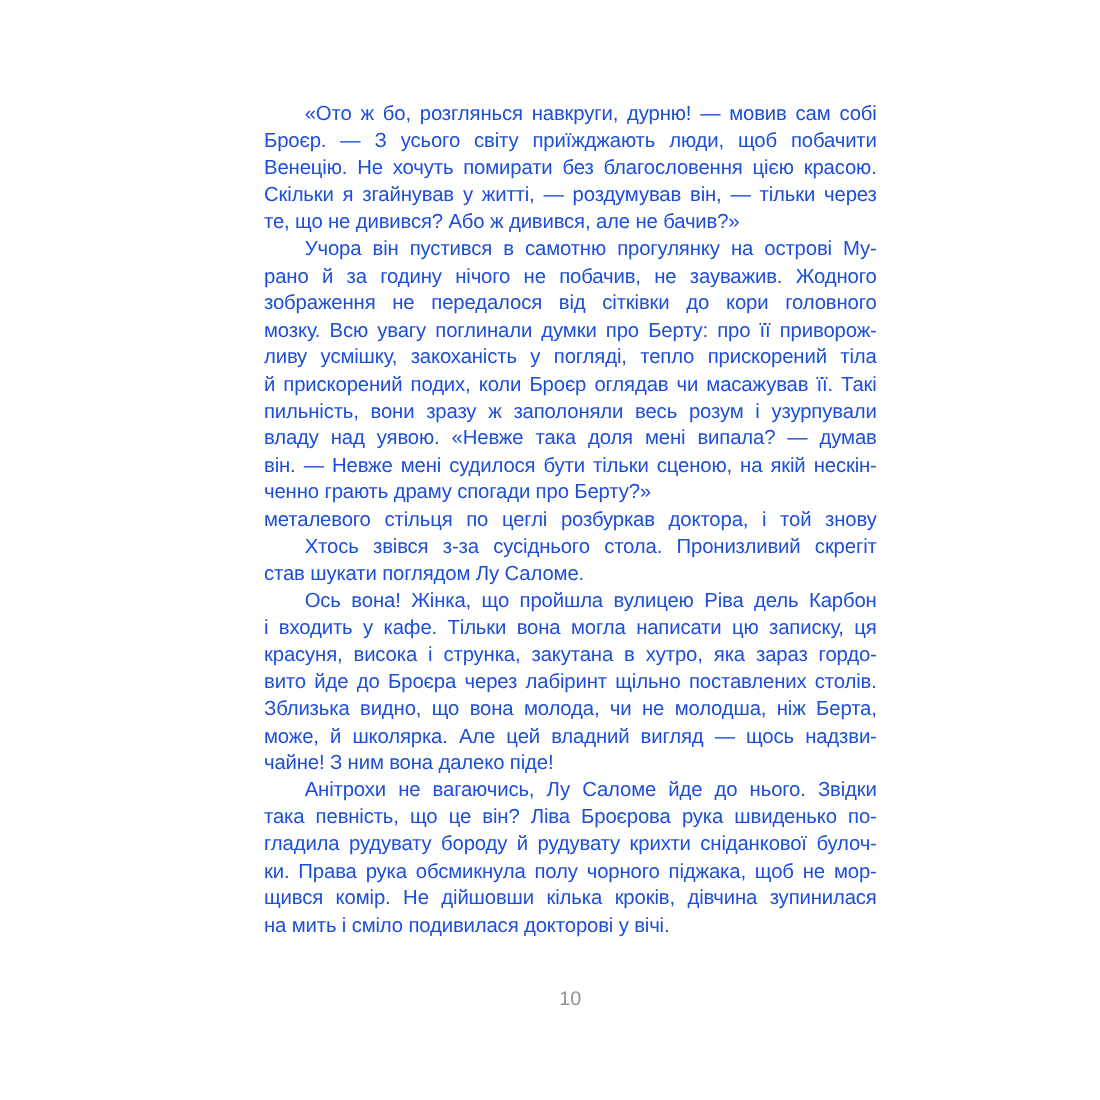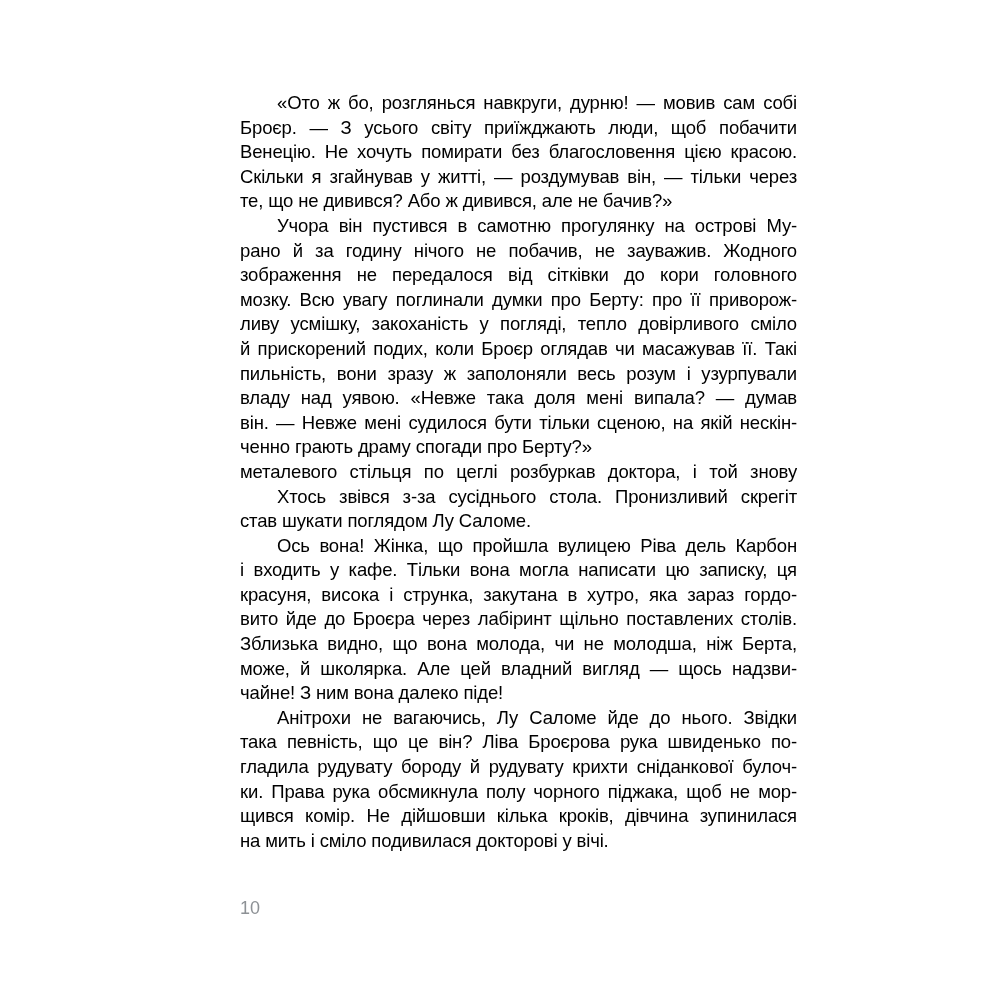--- a/index.html
+++ b/index.html
@@ -41,42 +41,43 @@
     text-align-last: left;
   }
   .line.first {
     text-indent: 37px;
   }
   .page-number {
     position: absolute;
     left: 240px;
     top: 898px;
     width: 557px;
+    text-align: center;
     font-size: 18px;
     color: #8d9195;
   }
 </style>
 </head>
 <body style="background: rgb(255, 255, 255);">
 
 <div class="page" style="background: rgb(255, 255, 255);">
-  <div class="text-block" style="color: #000000;">
+  <div class="text-block" style="color: #1d4ed8;">
       <div class="paragraph">
         <div class="line first">«Ото ж бо, розглянься навкруги, дурню! — мовив сам собі</div>
         <div class="line">Броєр. — З усього світу приїжджають люди, щоб побачити</div>
         <div class="line">Венецію. Не хочуть помирати без благословення цією красою.</div>
         <div class="line">Скільки я згайнував у житті, — роздумував він, — тільки через</div>
         <div class="line last">те, що не дивився? Або ж дивився, але не бачив?»</div>
       </div>
       <div class="paragraph">
         <div class="line first">Учора він пустився в самотню прогулянку на острові Му-</div>
         <div class="line">рано й за годину нічого не побачив, не зауважив. Жодного</div>
         <div class="line">зображення не передалося від сітківки до кори головного</div>
         <div class="line">мозку. Всю увагу поглинали думки про Берту: про її приворож-</div>
-        <div class="line">ливу усмішку, закоханість у погляді, тепло довірливого сміло</div>
+        <div class="line">ливу усмішку, закоханість у погляді, тепло прискорений тіла</div>
         <div class="line">й прискорений подих, коли Броєр оглядав чи масажував її. Такі</div>
         <div class="line">пильність, вони зразу ж заполоняли весь розум і узурпували</div>
         <div class="line">владу над уявою. «Невже така доля мені випала? — думав</div>
         <div class="line">він. — Невже мені судилося бути тільки сценою, на якій нескін-</div>
         <div class="line last">ченно грають драму спогади про Берту?»</div>
       </div>
       <div class="paragraph">
         <div class="line">металевого стільця по цеглі розбуркав доктора, і той знову</div>
         <div class="line first">Хтось звівся з-за сусіднього стола. Пронизливий скрегіт</div>
         <div class="line last">став шукати поглядом Лу Саломе.</div>

